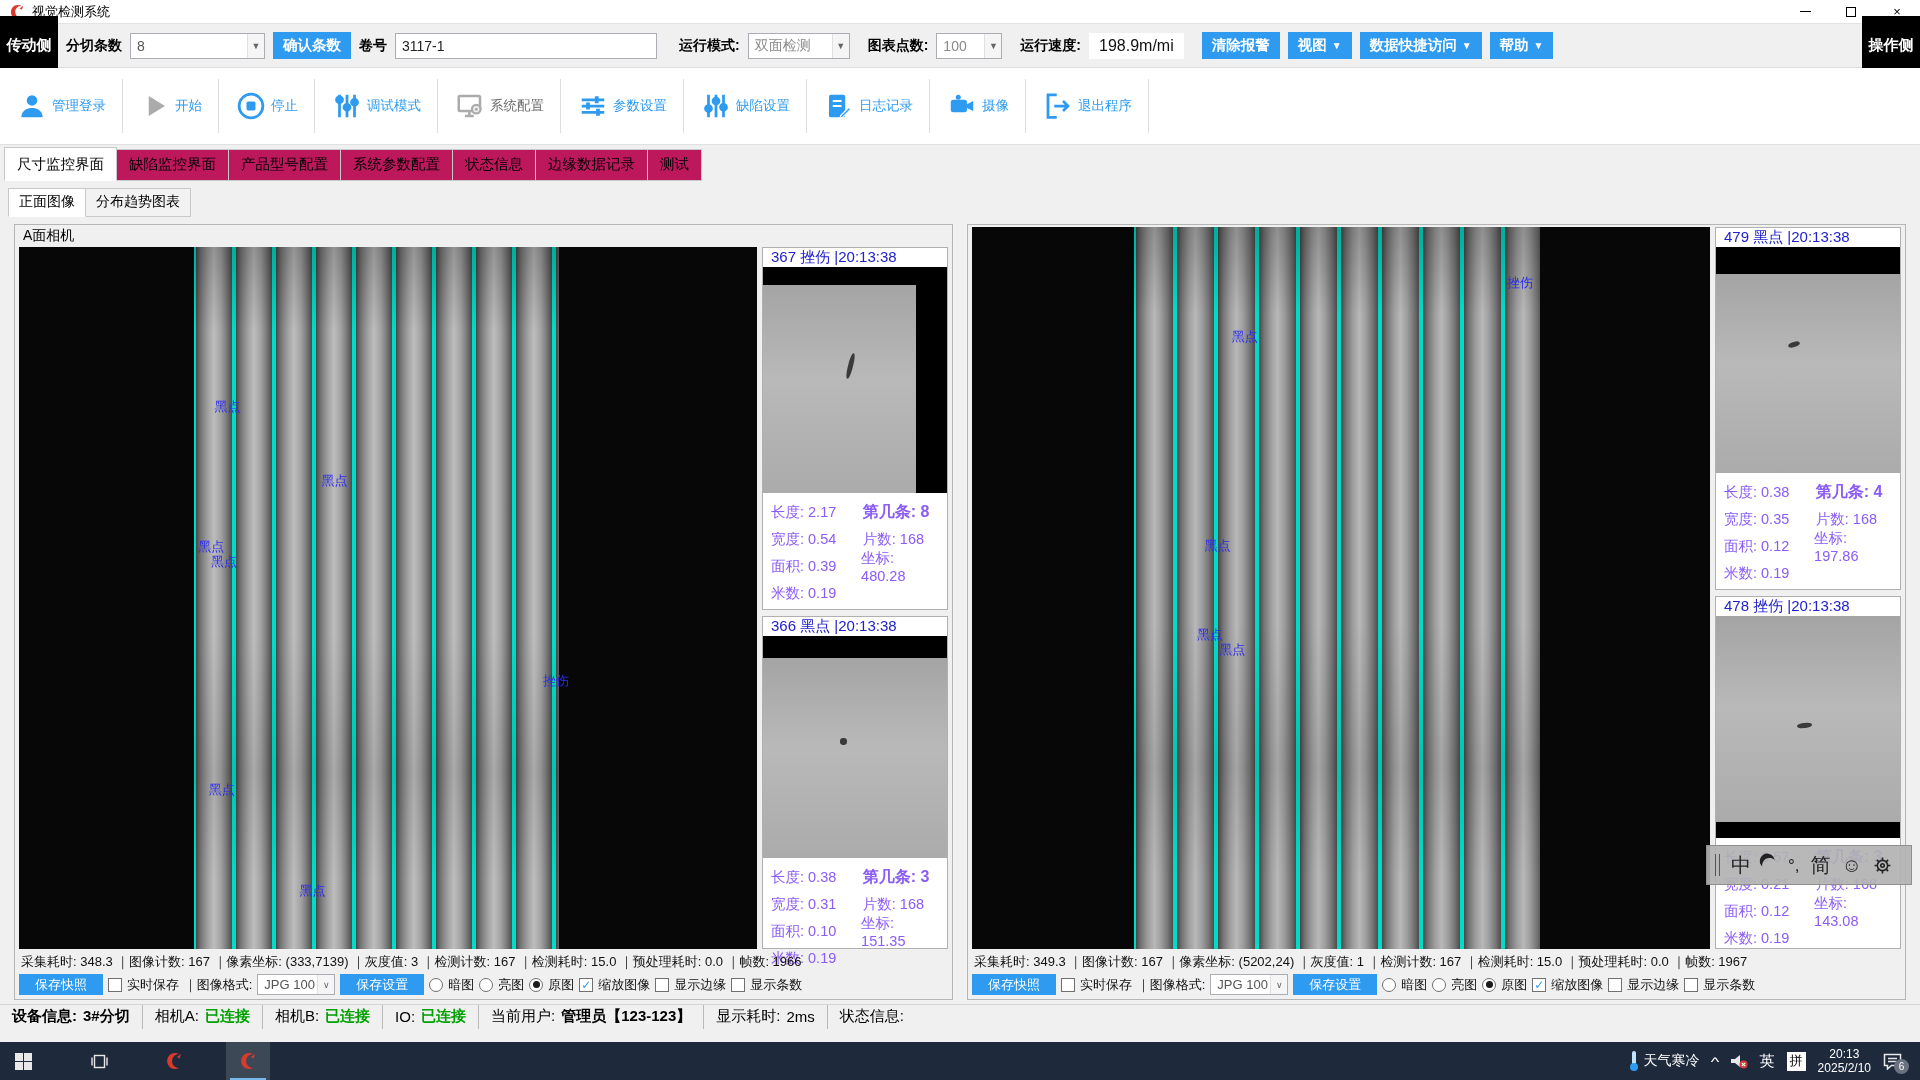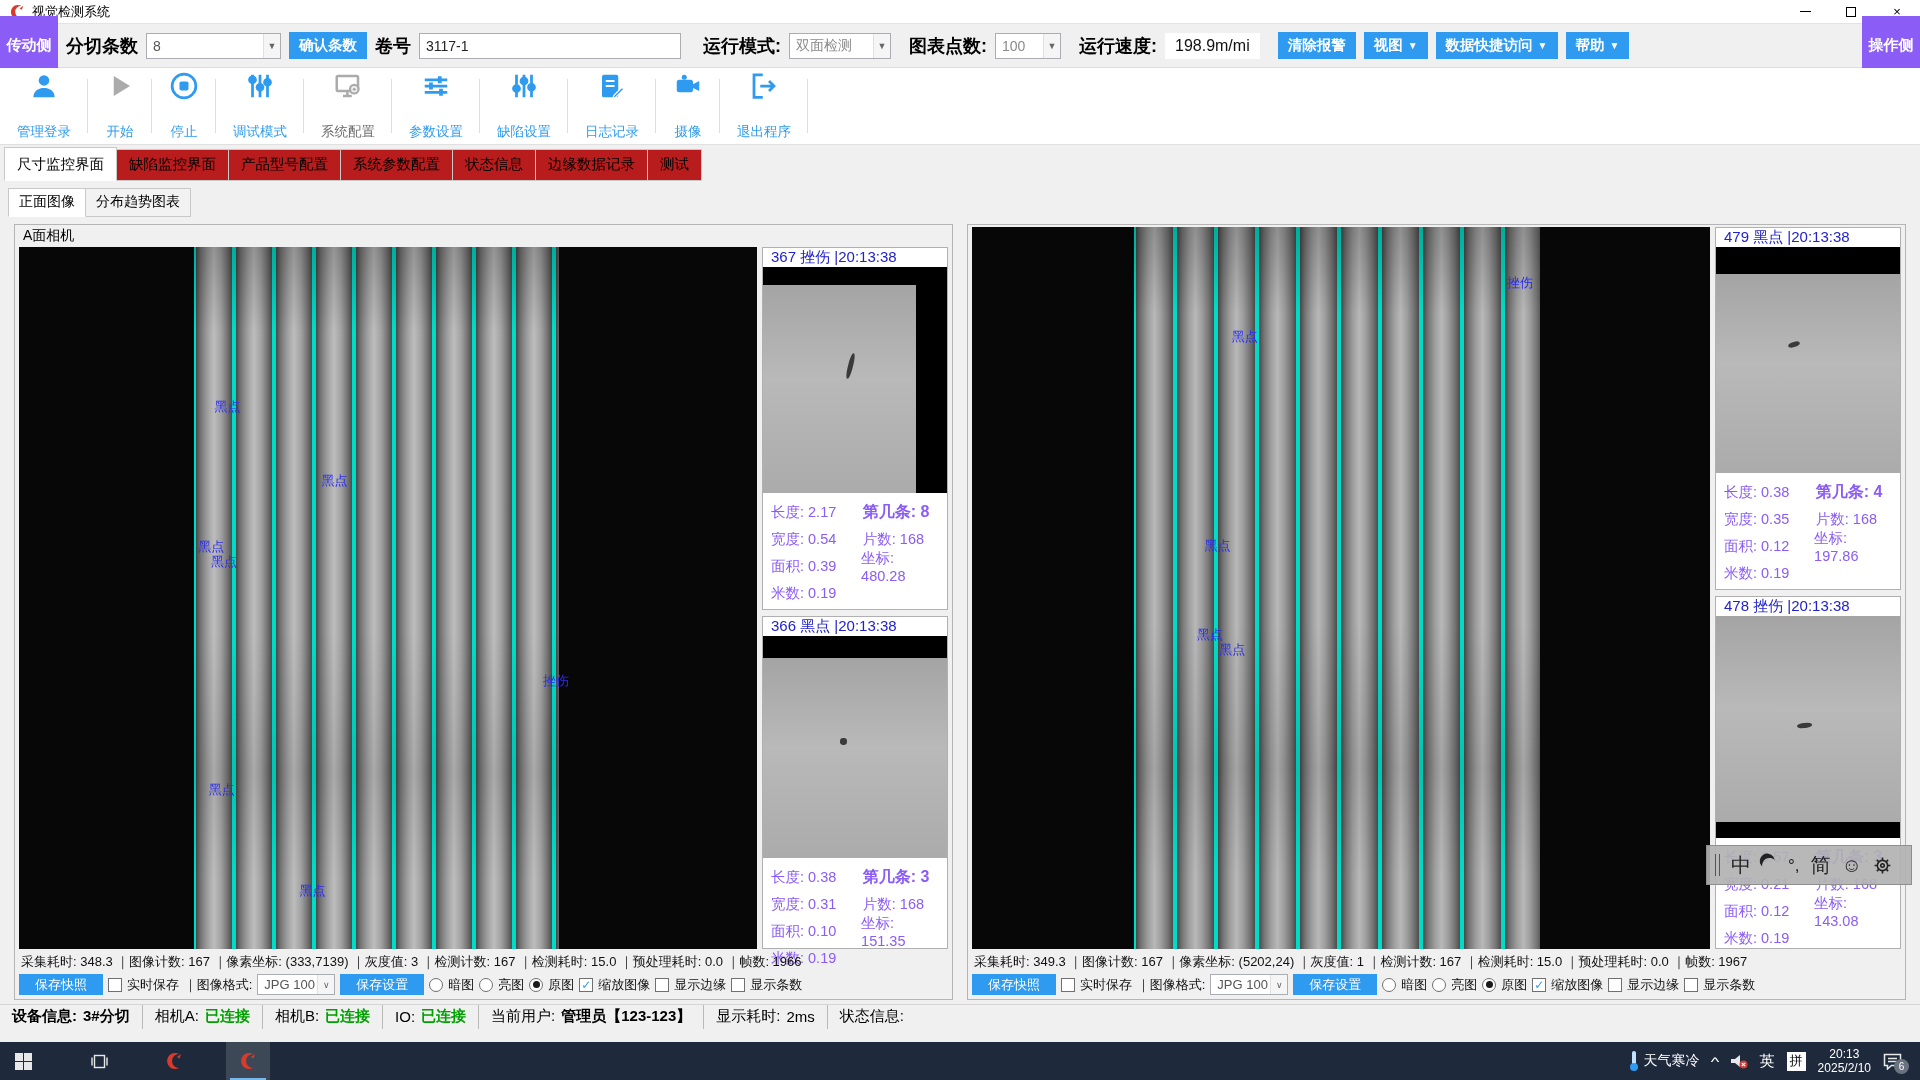--- a/index.html
+++ b/index.html
@@ -11,39 +11,39 @@
   .titlebar { position:absolute; top:0; left:0; right:0; height:24px; background:#fff; display:flex; align-items:center; border-bottom:1px solid #e3e3e3; }
   .titlebar .logo { width:18px; height:16px; margin:0 6px 0 8px; }
   .titlebar .t-text { font-size:13px; color:#000; }
   .win-btns { margin-left:auto; display:flex; height:100%; }
   .win-btn { width:46px; height:100%; display:flex; align-items:center; justify-content:center; font-size:13px; color:#000; }
   .g-min { width:11px; border-top:1px solid #000; display:inline-block; }
   .g-max { width:10px; height:10px; border:1px solid #000; display:inline-block; }
 
   
   .toolbar { position:absolute; top:24px; left:0; right:0; height:44px; background:#f0f0f0; border-bottom:1px solid #dcdcdc; display:flex; align-items:center; gap:8px; }
-  .btn-side { height:60px; width:58px; background:#8b5cf6; color:#fff; font-size:15px; font-weight:bold; display:flex; align-items:center; justify-content:center; flex:none; }
-  .tb-label { font-size:18px; font-weight:bold; color:#000; white-space:nowrap; }
+  .btn-side { height:60px; width:58px; background:#000000; color:#fff; font-size:15px; font-weight:bold; display:flex; align-items:center; justify-content:center; flex:none; }
+  .tb-label { font-size:14px; font-weight:bold; color:#000; white-space:nowrap; }
   .combo { background:#fff; border:1px solid #abadb3; height:26px; display:flex; align-items:center; font-size:14px; color:#555; padding-left:6px; position:relative; }
   .combo .caret { margin-left:auto; width:17px; height:100%; display:flex; align-items:center; justify-content:center; color:#666; font-size:9px; border-left:1px solid #e0e0e0; background:#f5f5f5; }
   .input { background:#fff; border:1px solid #abadb3; height:26px; font-size:14px; color:#222; padding:0 6px; display:flex; align-items:center; }
   .value-box { background:#fff; height:26px; font-size:16px; color:#111; padding:0 10px; display:flex; align-items:center; }
   .btn-blue { background:#2e9bf0; color:#fff; border:none; height:27px; padding:0 10px; font-size:14.5px; font-weight:bold; display:flex; align-items:center; gap:5px; white-space:nowrap; }
   .spacer { flex:1; }
 
   
   .ribbon { position:absolute; top:68px; left:0; right:0; height:77px; background:#fff; border-bottom:1px solid #e0e0e0; display:flex; align-items:center; }
-  .rb-item { height:70px; padding:0 17px; display:flex; flex-direction:column; align-items:center; justify-content:space-between; gap:5px; position:relative; }
+  .rb-item { height:70px; padding:0 17px; display:flex; flex-direction:row; align-items:center; justify-content:flex-end; gap:5px; position:relative; }
   .rb-item::after { content:""; position:absolute; right:0; top:8px; bottom:8px; width:1px; background:#dedede; }
   .rb-item .rb-label { font-size:13.5px; color:#2e9bf0; white-space:nowrap; }
   .rb-item.disabled .rb-label { color:#6b6b6b; }
 
   
   .tabstrip { position:absolute; top:150px; left:0; right:0; height:31px; display:flex; align-items:flex-end; padding-left:4px; background:#f0f0f0; }
-  .tab { font-size:14.5px; color:#000; padding:5px 12px 6px; border:1px solid #c8c8c8; border-left:none; background:#b91c1c; white-space:nowrap; }
+  .tab { font-size:14.5px; color:#000; padding:5px 12px 6px; border:1px solid #c8c8c8; border-left:none; background:#be185d; white-space:nowrap; }
   .tab:first-child { border-left:1px solid #c8c8c8; }
   .tab.active { background:#fff; border-bottom:1px solid #fff; padding-top:7px; font-weight:normal; }
   .subtabstrip { position:absolute; top:189px; left:8px; right:0; height:28px; display:flex; align-items:flex-end; }
   .subtab { font-size:14px; color:#000; padding:4px 10px 5px; border:1px solid #c8c8c8; border-left:none; background:#f2f2f2; white-space:nowrap; }
   .subtab:first-child { border-left:1px solid #c8c8c8; }
   .subtab.active { background:#fff; border-bottom:1px solid #fff; }
 
   
   .content { position:absolute; top:224px; left:14px; right:14px; height:776px; display:flex; gap:14px; }
   .panel { flex:1; border:1px solid #b5b5b5; background:#f0f0f0; display:flex; flex-direction:column; padding:2px 4px 2px 4px; position:relative; }

